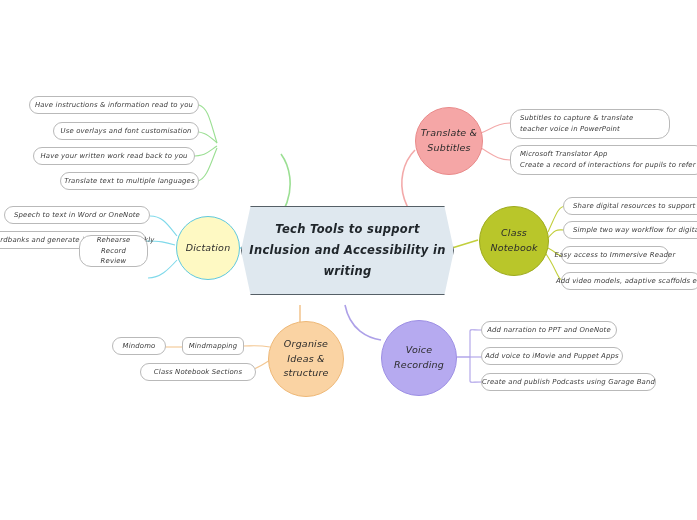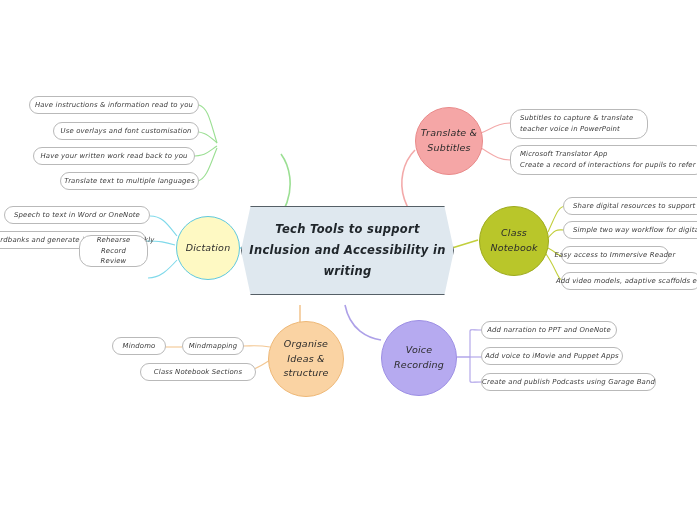--- a/index.html
+++ b/index.html
@@ -143,21 +143,21 @@
   <div class="node leaf" style="left:33px; top:147px; width:162px; height:18px;">
     <span class="l">Have your written work read back to you</span>
   </div>
 
   <div class="node circle" style="left:415px; top:107px; width:68px; height:68px; background:#f5a6a6; border:1.3px solid #e98a8a;">
     <div>
       <span class="lbl">Translate &amp;</span>
       <span class="lbl">Subtitles</span>
     </div>
   </div>
-  <div class="node leaf tall left-align" style="left:510px; top:109px; width:138px; height:30px;">
+  <div class="node leaf tall left-align" style="left:510px; top:109px; width:160px; height:30px;">
     <div>
       <span class="l">Subtitles to capture &amp; translate</span>
       <span class="l">teacher voice in PowerPoint</span>
     </div>
   </div>
   <div class="node leaf tall left-align" style="left:510px; top:145px; width:197px; height:30px;">
     <div>
       <span class="l">Microsoft Translator App</span>
       <span class="l">Create a record of interactions for pupils to refer to</span>
     </div>
@@ -201,21 +201,21 @@
     <span class="l">Add video models, adaptive scaffolds etc.</span>
   </div>
 
   <div class="node circle" style="left:268px; top:321px; width:76px; height:76px; background:#fad3a3; border:1.3px solid #eeb877;">
     <div>
       <span class="lbl">Organise</span>
       <span class="lbl">Ideas &amp;</span>
       <span class="lbl">structure</span>
     </div>
   </div>
-  <div class="node leaf" style="left:182px; top:337px; width:62px; height:18px;">
+  <div class="node leaf" style="left:182px; top:337px; width:62px; height:18px;border-radius:6px;">
     <span class="l">Mindmapping</span>
   </div>
   <div class="node leaf" style="left:140px; top:363px; width:116px; height:18px;">
     <span class="l">Class Notebook Sections</span>
   </div>
   <div class="node leaf" style="left:112px; top:337px; width:54px; height:18px;">
     <span class="l">Mindomo</span>
   </div>
 
   <div class="node circle" style="left:381px; top:320px; width:76px; height:76px; background:#b6aaf0; border:1.3px solid #9c8ee4;">

